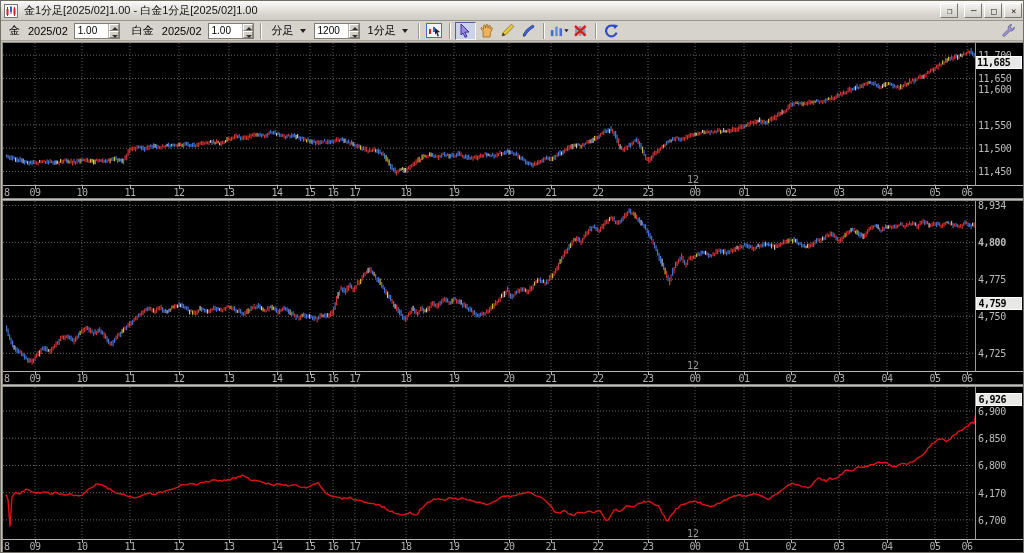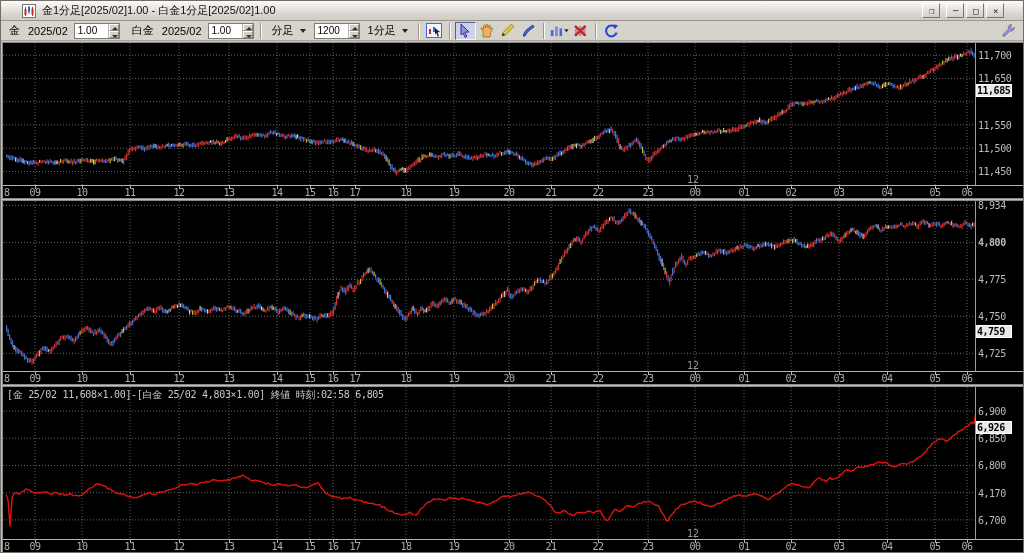--- a/index.html
+++ b/index.html
@@ -1,20 +1,20 @@
 <!DOCTYPE html>
 <html><head>
 <meta charset="utf-8">
 <style>
   html,body{margin:0;padding:0;background:#555;}
   *{box-sizing:border-box;}
   .window{width:1024px;height:553px;position:relative;background:#d4d0c8;
     border:1px solid #716f64;overflow:hidden;font-family:"Liberation Sans",sans-serif;}
   
-  .titlebar{height:20px;display:flex;align-items:center;padding:0 19px;
+  .titlebar{height:20px;display:flex;align-items:center;padding:0 1px;
     background:linear-gradient(#fbfbf9,#d8d5ce 70%,#cfccc5);border-bottom:1px solid #9a968e;}
   .app-icon{width:14px;height:14px;margin:0 2px;flex:none;}
   .title-text{font-size:11px;color:#111;margin-left:4px;white-space:nowrap;}
   .tb-spacer{flex:1;}
   .win-btn{width:18px;height:15px;margin-left:2px;font-size:9px;line-height:13px;text-align:center;
     background:linear-gradient(#f4f3f0,#d2cfc8);border:1px solid;border-color:#fff #7a776e #7a776e #fff;
     color:#222;font-family:"DejaVu Sans Mono",monospace;}
   .win-btn.first{margin-right:4px;}
   
   .toolbar{height:20px;display:flex;align-items:center;padding:0 4px;
@@ -35,23 +35,23 @@
   .icon-btn.pressed{background:#ccd2e8;border-color:#55608c #f4f4f8 #f4f4f8 #55608c;}
   .icon-btn svg{display:block;}
   
   .charts{position:absolute;top:40px;left:0;width:1024px;height:513px;background:#c4c0b8;padding:1px 1px 0 1px;}
   .panel{position:relative;background:#000;border:1px solid #8a8a8a;margin-bottom:1px;width:1022px;}
   .plot-row{display:flex;}
   .plot{display:block;background:#000;border-right:1px solid #9a9a9a;}
   .yaxis{position:relative;width:47px;background:#000;overflow:hidden;}
   .ytick{position:absolute;left:2px;transform:translateY(-50%);font:10px "DejaVu Sans Mono",monospace;
     color:#bcbcbc;white-space:nowrap;letter-spacing:-0.5px;}
-  .price-highlight{position:absolute;left:0;width:36px;height:13px;background:#e8e8e6;
+  .price-highlight{position:absolute;left:0;width:46px;height:13px;background:#e8e8e6;
     border:1px solid #fff;color:#000;font:bold 10px "DejaVu Sans Mono",monospace;line-height:11px;
-    text-align:right;padding-right:15px;letter-spacing:-0.5px;z-index:3;margin-top:28px;}
+    text-align:right;padding-right:15px;letter-spacing:-0.5px;z-index:3;}
   .info-line{position:absolute;top:1px;left:4px;font:10px "DejaVu Sans Mono",monospace;
     color:#c8c8c8;white-space:nowrap;z-index:2;pointer-events:none;letter-spacing:-0.3px;}
   .date-label{position:absolute;font:10px "DejaVu Sans Mono",monospace;color:#9a9a9a;z-index:2;pointer-events:none;}
   .xaxis{position:relative;height:12px;background:#000;border-top:1px solid #b4b4b4;width:100%;}
   .hour-label{position:absolute;top:1px;transform:translateX(-50%);font:10px "DejaVu Sans Mono",monospace;
     color:#b0b0b0;letter-spacing:-0.5px;}
   .hour-tick{position:absolute;top:0;width:1px;height:3px;background:#b4b4b4;}
   .edge-label{position:absolute;top:1px;left:1px;font:10px "DejaVu Sans Mono",monospace;color:#b0b0b0;}
 </style>
 </head>
@@ -1650,21 +1650,20 @@
           <span class="hour-tick" style="left: 884px;"></span>
           <span class="hour-label" style="left: 884px;">04</span>
           <span class="hour-tick" style="left: 932px;"></span>
           <span class="hour-label" style="left: 932px;">05</span>
           <span class="hour-tick" style="left: 964px;"></span>
           <span class="hour-label" style="left: 964px;">06</span>
         </div>
     </div>
 
     <div class="panel" style="height:167px;">
-      <div class="info-line">[金 25/02 11,608×1.00]-[白金 25/02 4,803×1.00] 終値 時刻:02:58 6,805</div>
       <div class="plot-row">
         <svg class="plot" width="974" height="152">
             <line x1="0" x2="974" y1="24.0" y2="24.0" stroke="#686868" stroke-dasharray="1,2"></line>
             <line x1="0" x2="974" y1="51.2" y2="51.2" stroke="#686868" stroke-dasharray="1,2"></line>
             <line x1="0" x2="974" y1="78.5" y2="78.5" stroke="#686868" stroke-dasharray="1,2"></line>
             <line x1="0" x2="974" y1="105.7" y2="105.7" stroke="#686868" stroke-dasharray="1,2"></line>
             <line x1="0" x2="974" y1="132.9" y2="132.9" stroke="#686868" stroke-dasharray="1,2"></line>
             <line x1="32" x2="32" y1="0" y2="152" stroke="#5e5e5e" stroke-dasharray="1,2"></line>
             <line x1="79" x2="79" y1="0" y2="152" stroke="#5e5e5e" stroke-dasharray="1,2"></line>
             <line x1="127" x2="127" y1="0" y2="152" stroke="#5e5e5e" stroke-dasharray="1,2"></line>

